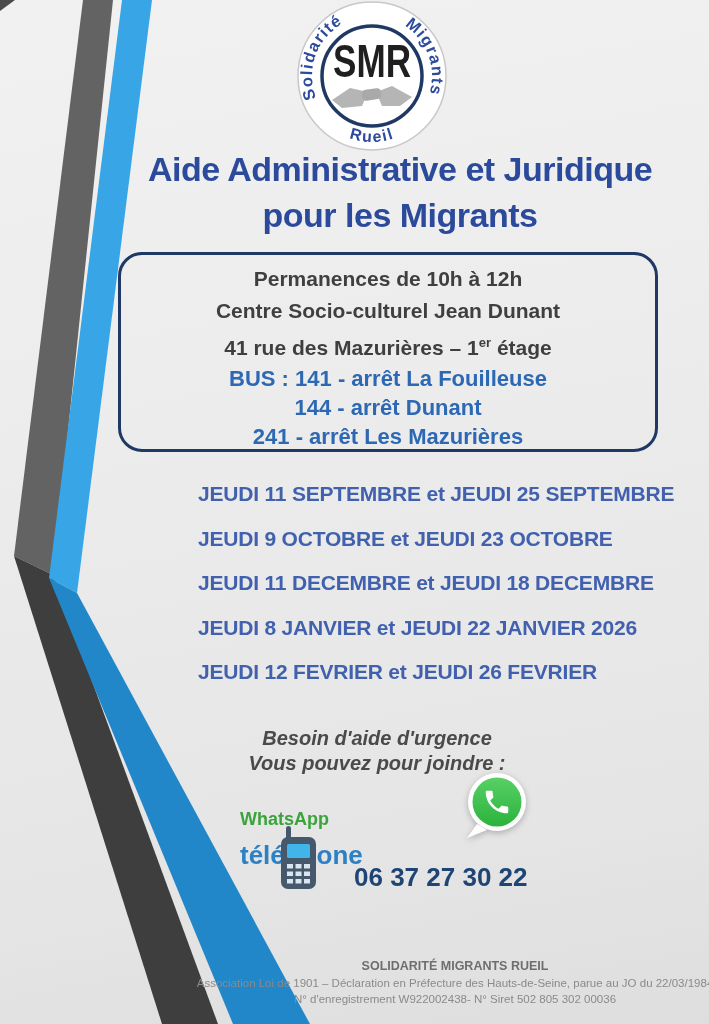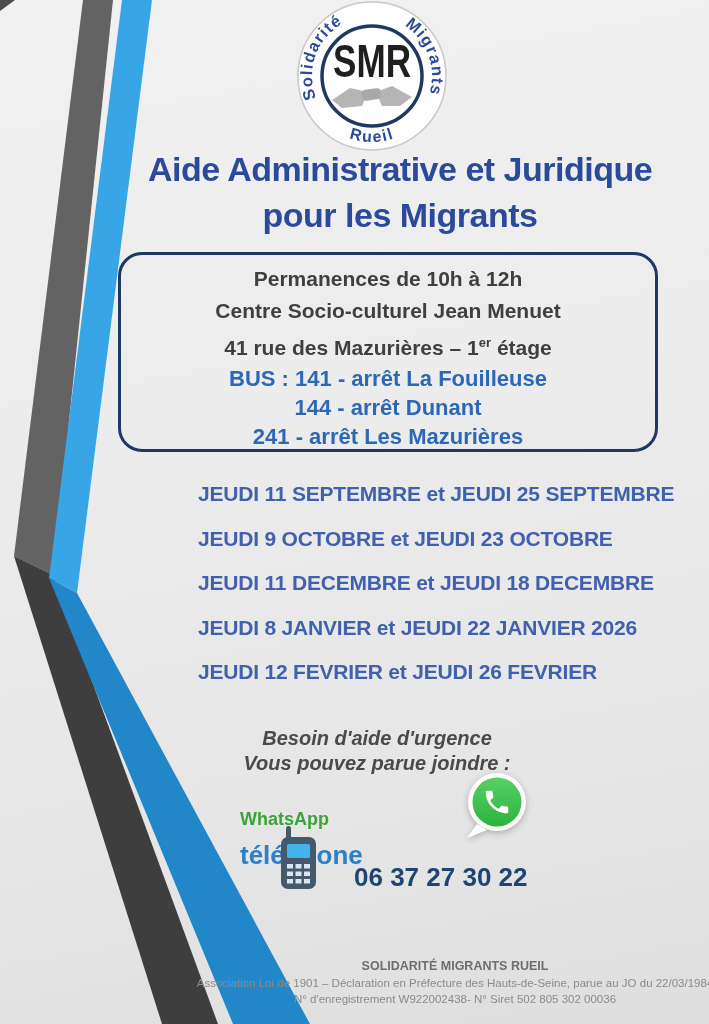--- a/index.html
+++ b/index.html
@@ -91,38 +91,38 @@
     </g>
   </svg>
 
   <div class="title">
     <div>Aide Administrative et Juridique</div>
     <div>pour les Migrants</div>
   </div>
 
   <div class="infobox">
     <div class="dark">Permanences de 10h à 12h</div>
-    <div class="dark">Centre Socio-culturel Jean Menuet</div>
+    <div class="dark">Centre Socio-culturel Jean Dunant</div>
     <div class="dark"><span>41 rue des Mazurières – 1</span><sup>er</sup><span> étage</span></div>
     <div class="bus">BUS : 141 - arrêt La Fouilleuse</div>
     <div class="bus">144 - arrêt Dunant</div>
     <div class="bus">241 - arrêt Les Mazurières</div>
   </div>
 
   <div class="dates">
     <div>JEUDI 11 SEPTEMBRE et JEUDI 25 SEPTEMBRE</div>
     <div>JEUDI 9 OCTOBRE et JEUDI 23 OCTOBRE</div>
     <div>JEUDI 11 DECEMBRE et JEUDI 18 DECEMBRE</div>
     <div>JEUDI 8 JANVIER et JEUDI 22 JANVIER 2026</div>
     <div>JEUDI 12 FEVRIER et JEUDI 26 FEVRIER</div>
   </div>
 
   <div class="urgency">
     <div>Besoin d'aide d'urgence</div>
-    <div>Vous pouvez parue joindre :</div>
+    <div>Vous pouvez pour joindre :</div>
   </div>
 
   <div class="wa-label">WhatsApp</div>
 
   <svg class="wa-icon" width="72" height="72" viewBox="0 0 72 72">
     <defs>
       <linearGradient id="wag" x1="0" y1="0" x2="0" y2="1">
         <stop offset="0" stop-color="#58d066"></stop>
         <stop offset="1" stop-color="#2bb33c"></stop>
       </linearGradient>

